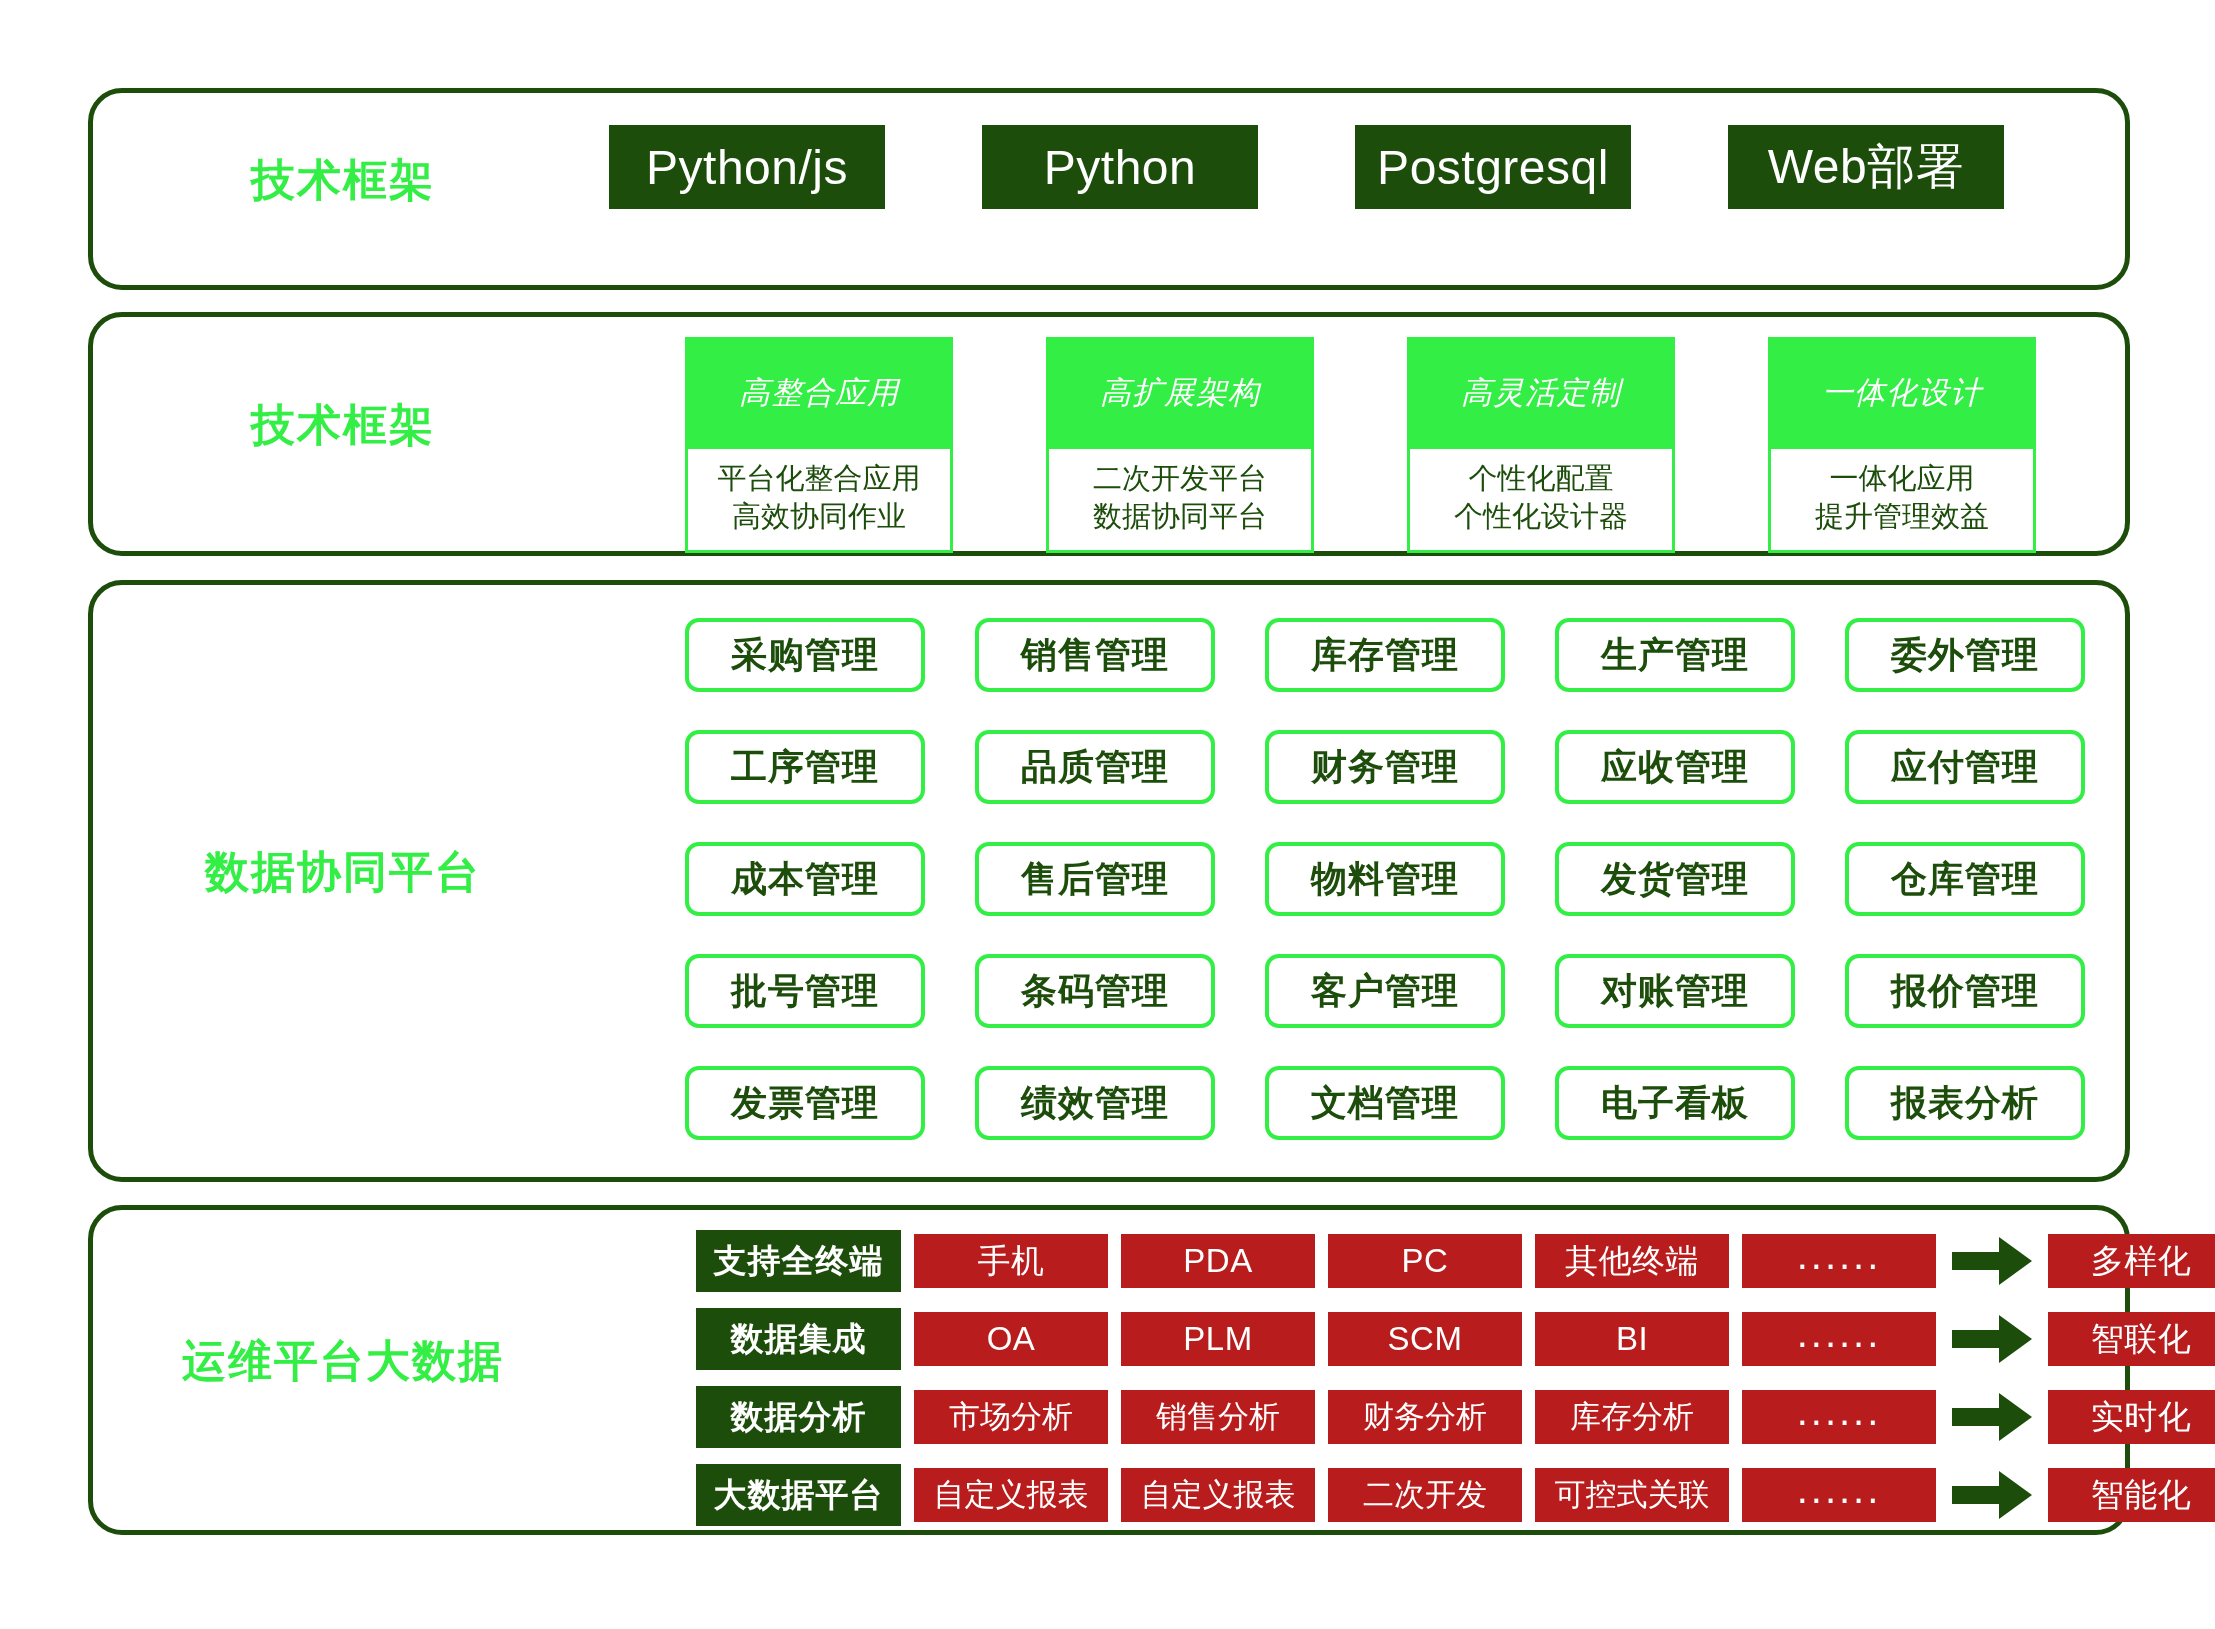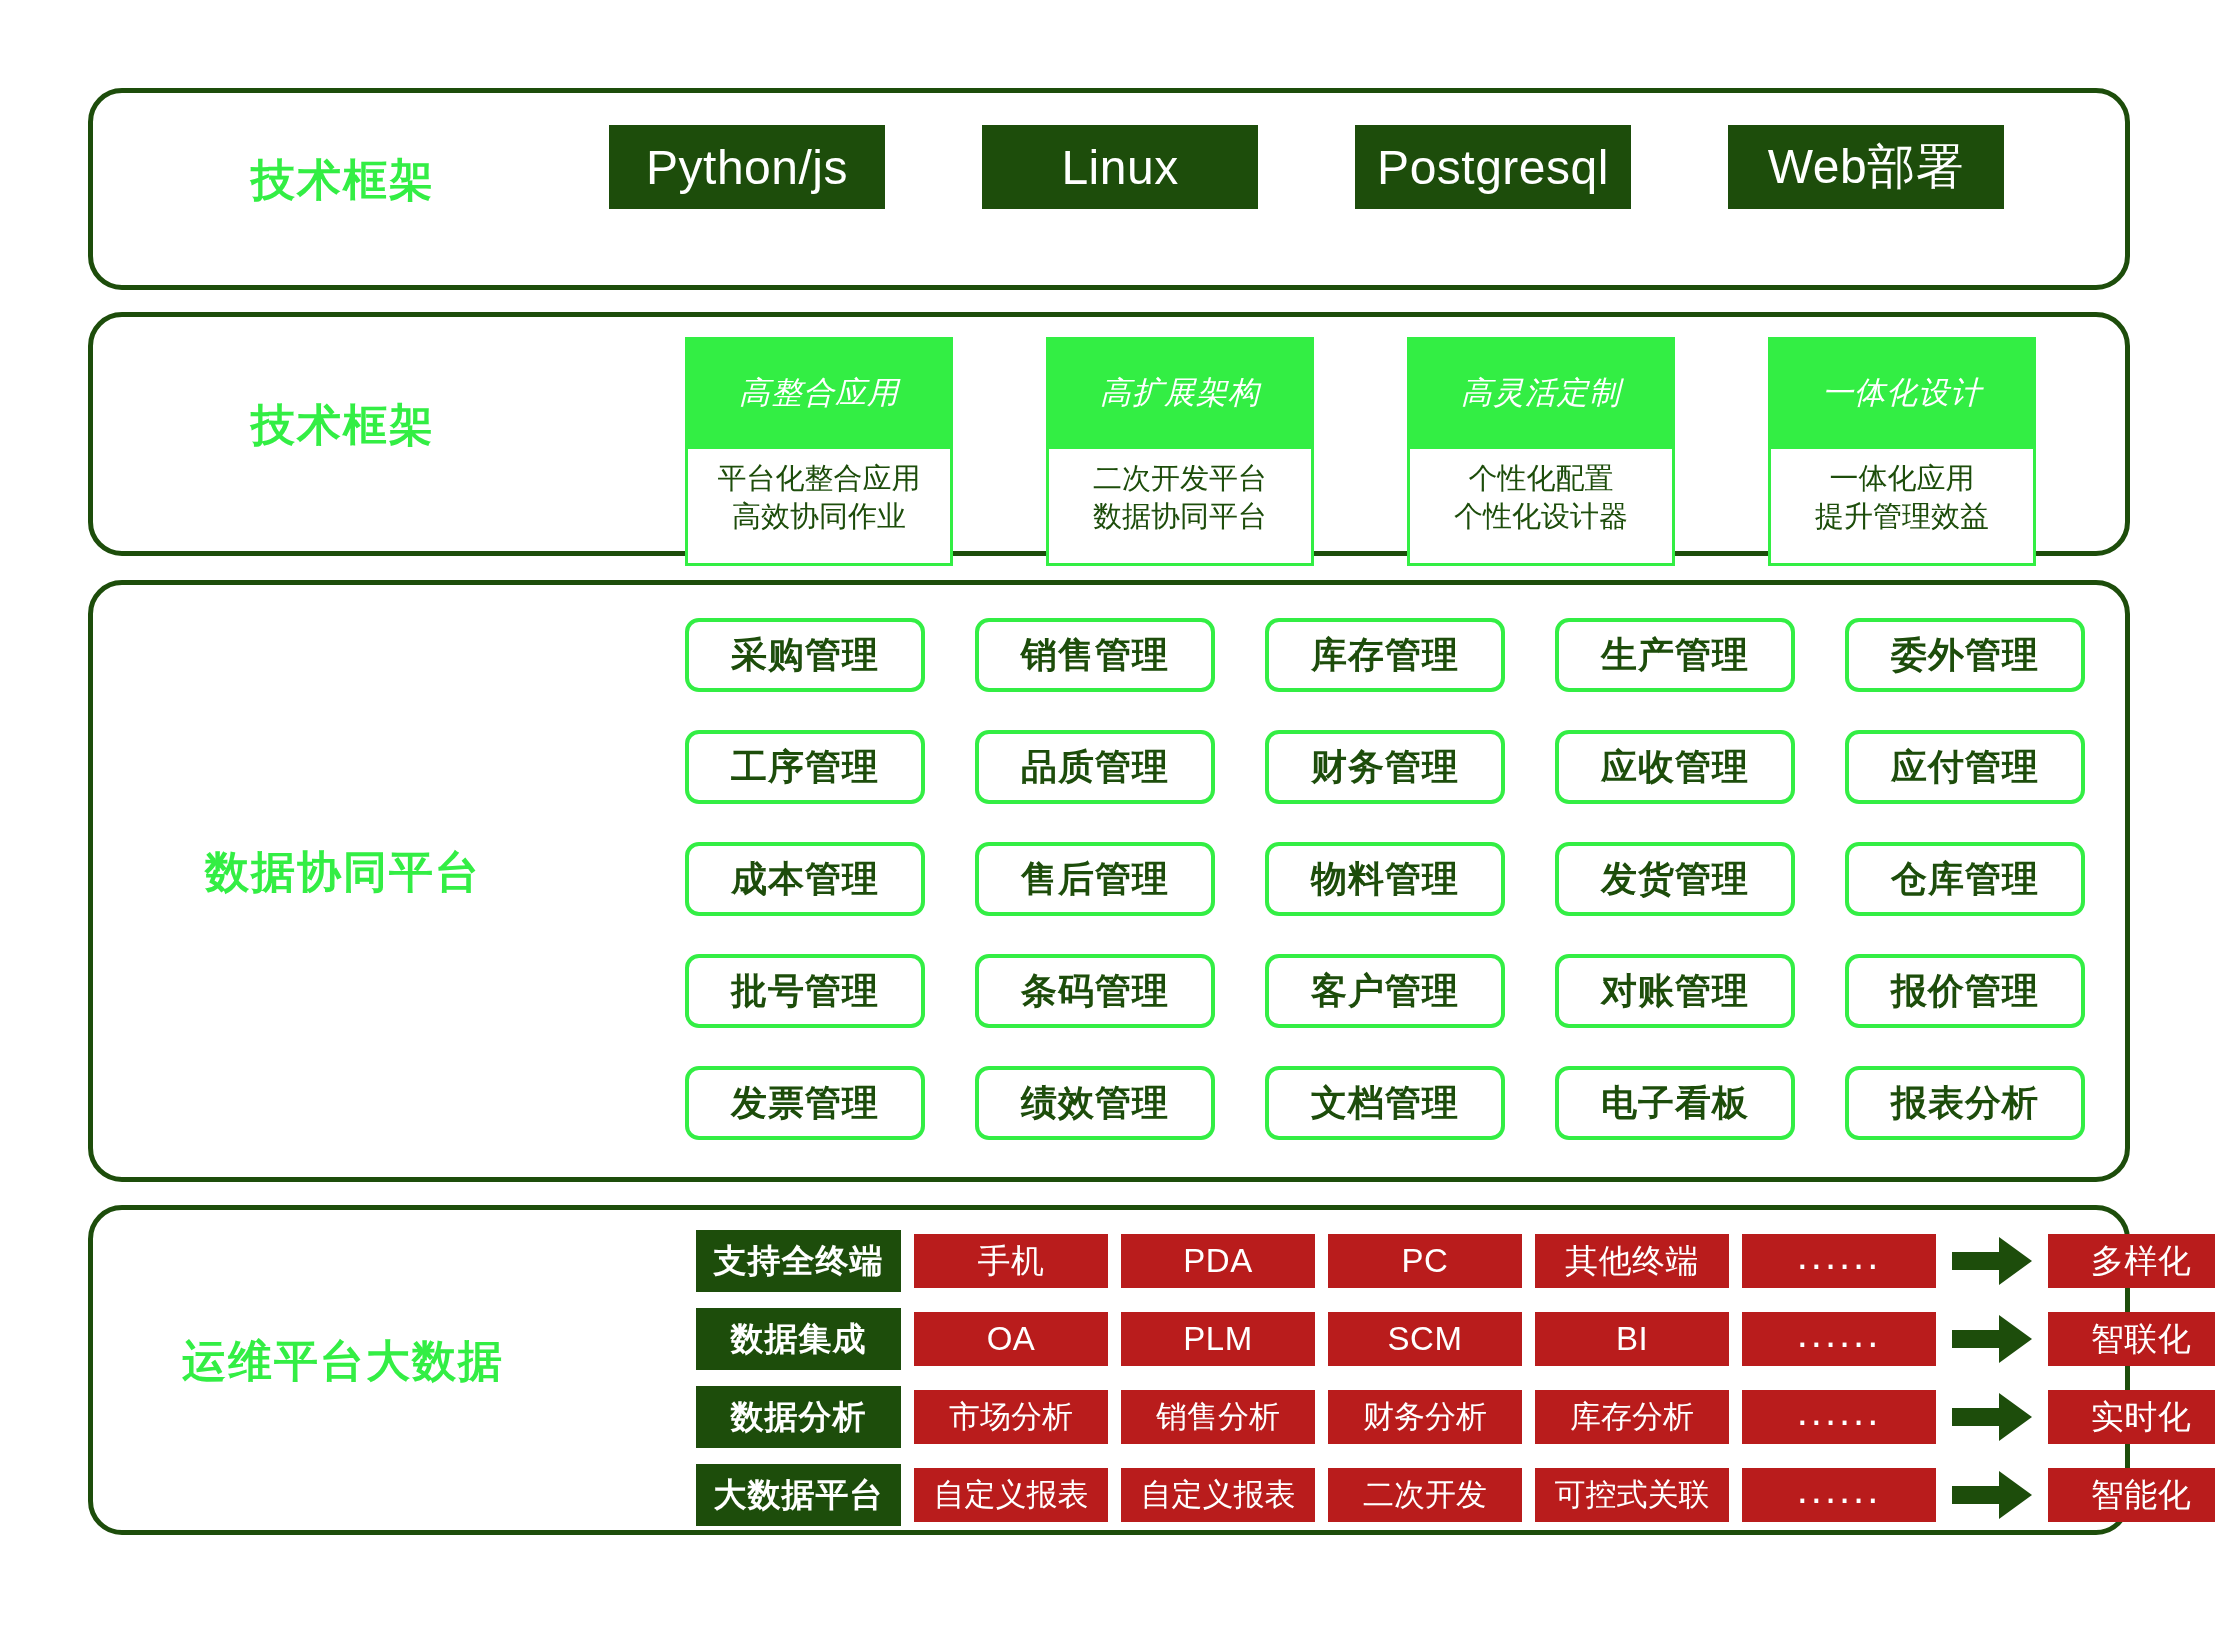--- a/index.html
+++ b/index.html
@@ -103,21 +103,21 @@
     letter-spacing: 1px;
     font-style: italic;
   }
   .feature-body {
     border: 3px solid #33ee44;
     border-top: none;
     background: #ffffff;
     color: #1d4d0b;
     font-size: 29px;
     line-height: 1.32;
-    padding: 10px 4px 27px;
+    padding: 10px 4px 14px;
     text-align: center;
     box-sizing: border-box;
     min-height: 88px;
   }
 
   
   .module-grid {
     position: absolute;
     left: 592px;
     top: 33px;
@@ -206,21 +206,21 @@
 </style>
 </head>
 <body>
 
 <div class="canvas">
 
   <div class="panel" id="panel-tech-stack">
     <div class="section-label" id="label-tech-stack">技术框架</div>
     <div class="tech-row">
       <div class="tech-tag">Python/js</div>
-      <div class="tech-tag">Linux</div>
+      <div class="tech-tag">Python</div>
       <div class="tech-tag">Postgresql</div>
       <div class="tech-tag cjk-mix">Web部署</div>
     </div>
   </div>
 
   <div class="panel" id="panel-tech-frame">
     <div class="section-label" id="label-tech-frame">技术框架</div>
     <div class="feature-row">
 
       <div class="feature-card">

